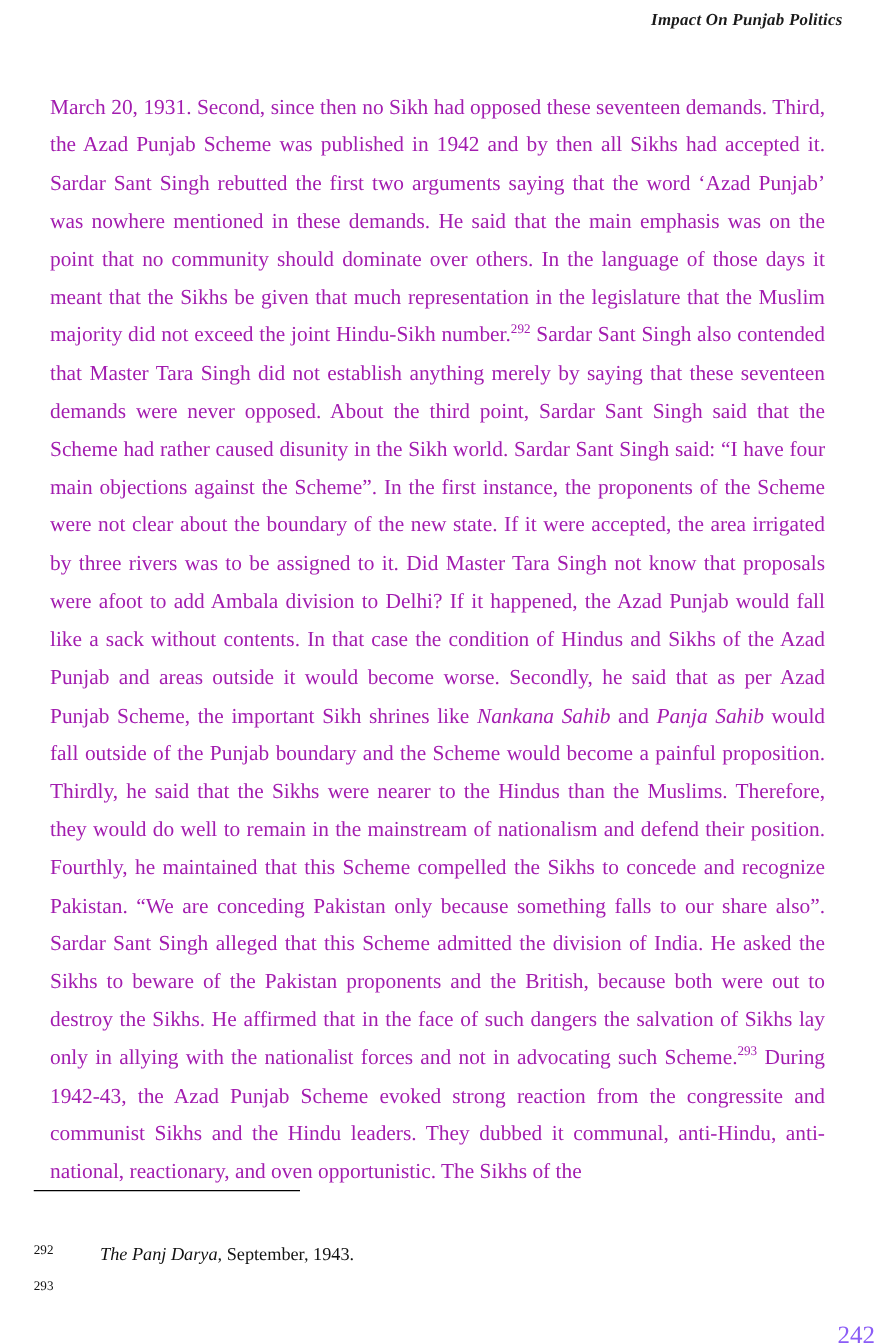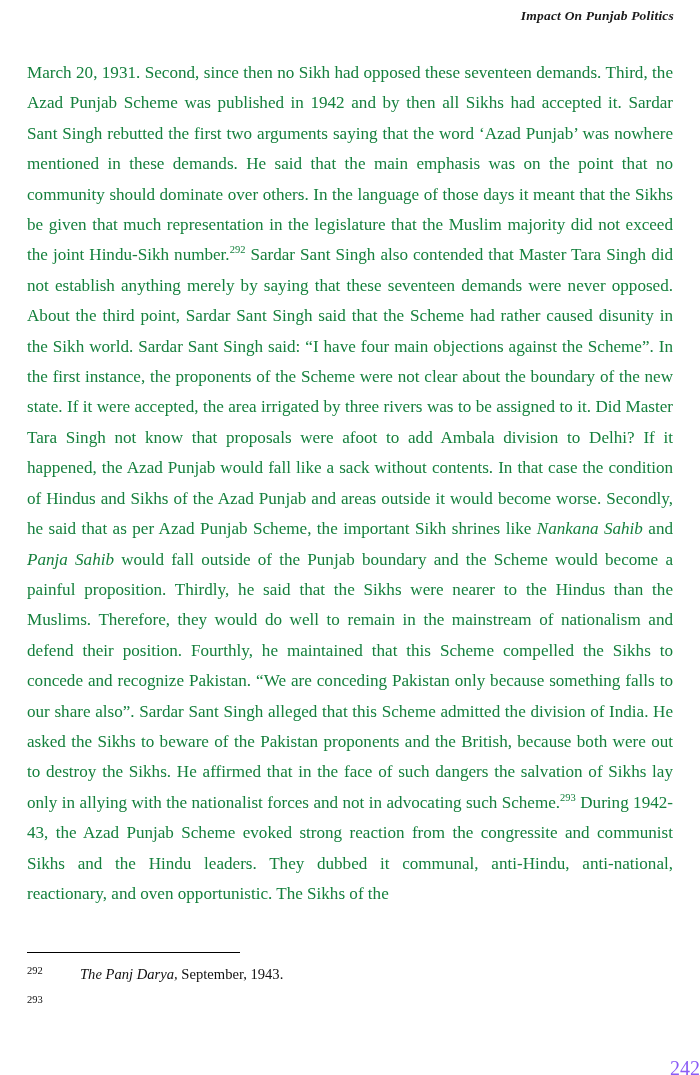--- a/index.html
+++ b/index.html
@@ -32,26 +32,26 @@
     color: #1a1a1a;
     white-space: nowrap;
   }
   .body-block {
     position: absolute;
     top: 58px;
     left: 27px;
     width: 646px;
   }
   .body-block p {
-    margin: 0;
+    margin: 13px;
     text-align: justify;
     text-justify: inter-word;
     font-size: 17.1px;
     line-height: 30.4px;
-    color: #15803d;
+    color: #a21caf;
     hyphens: none;
   }
   .body-block p sup {
     font-size: 10.5px;
     vertical-align: super;
     line-height: 0;
   }
   .body-block p i {
     font-style: italic;
   }
@@ -78,20 +78,21 @@
   .fn-num {
     width: 53px;
     flex: 0 0 53px;
     font-size: 10.5px;
     vertical-align: super;
     position: relative;
     top: -5px;
   }
   .fn-text {
     flex: 1 1 auto;
+    margin-top: 30px;
   }
   .fn-text i {
     font-style: italic;
   }
   .page-number {
     position: absolute;
     left: 0;
     right: 0;
     top: 1057px;
     text-align: right;

